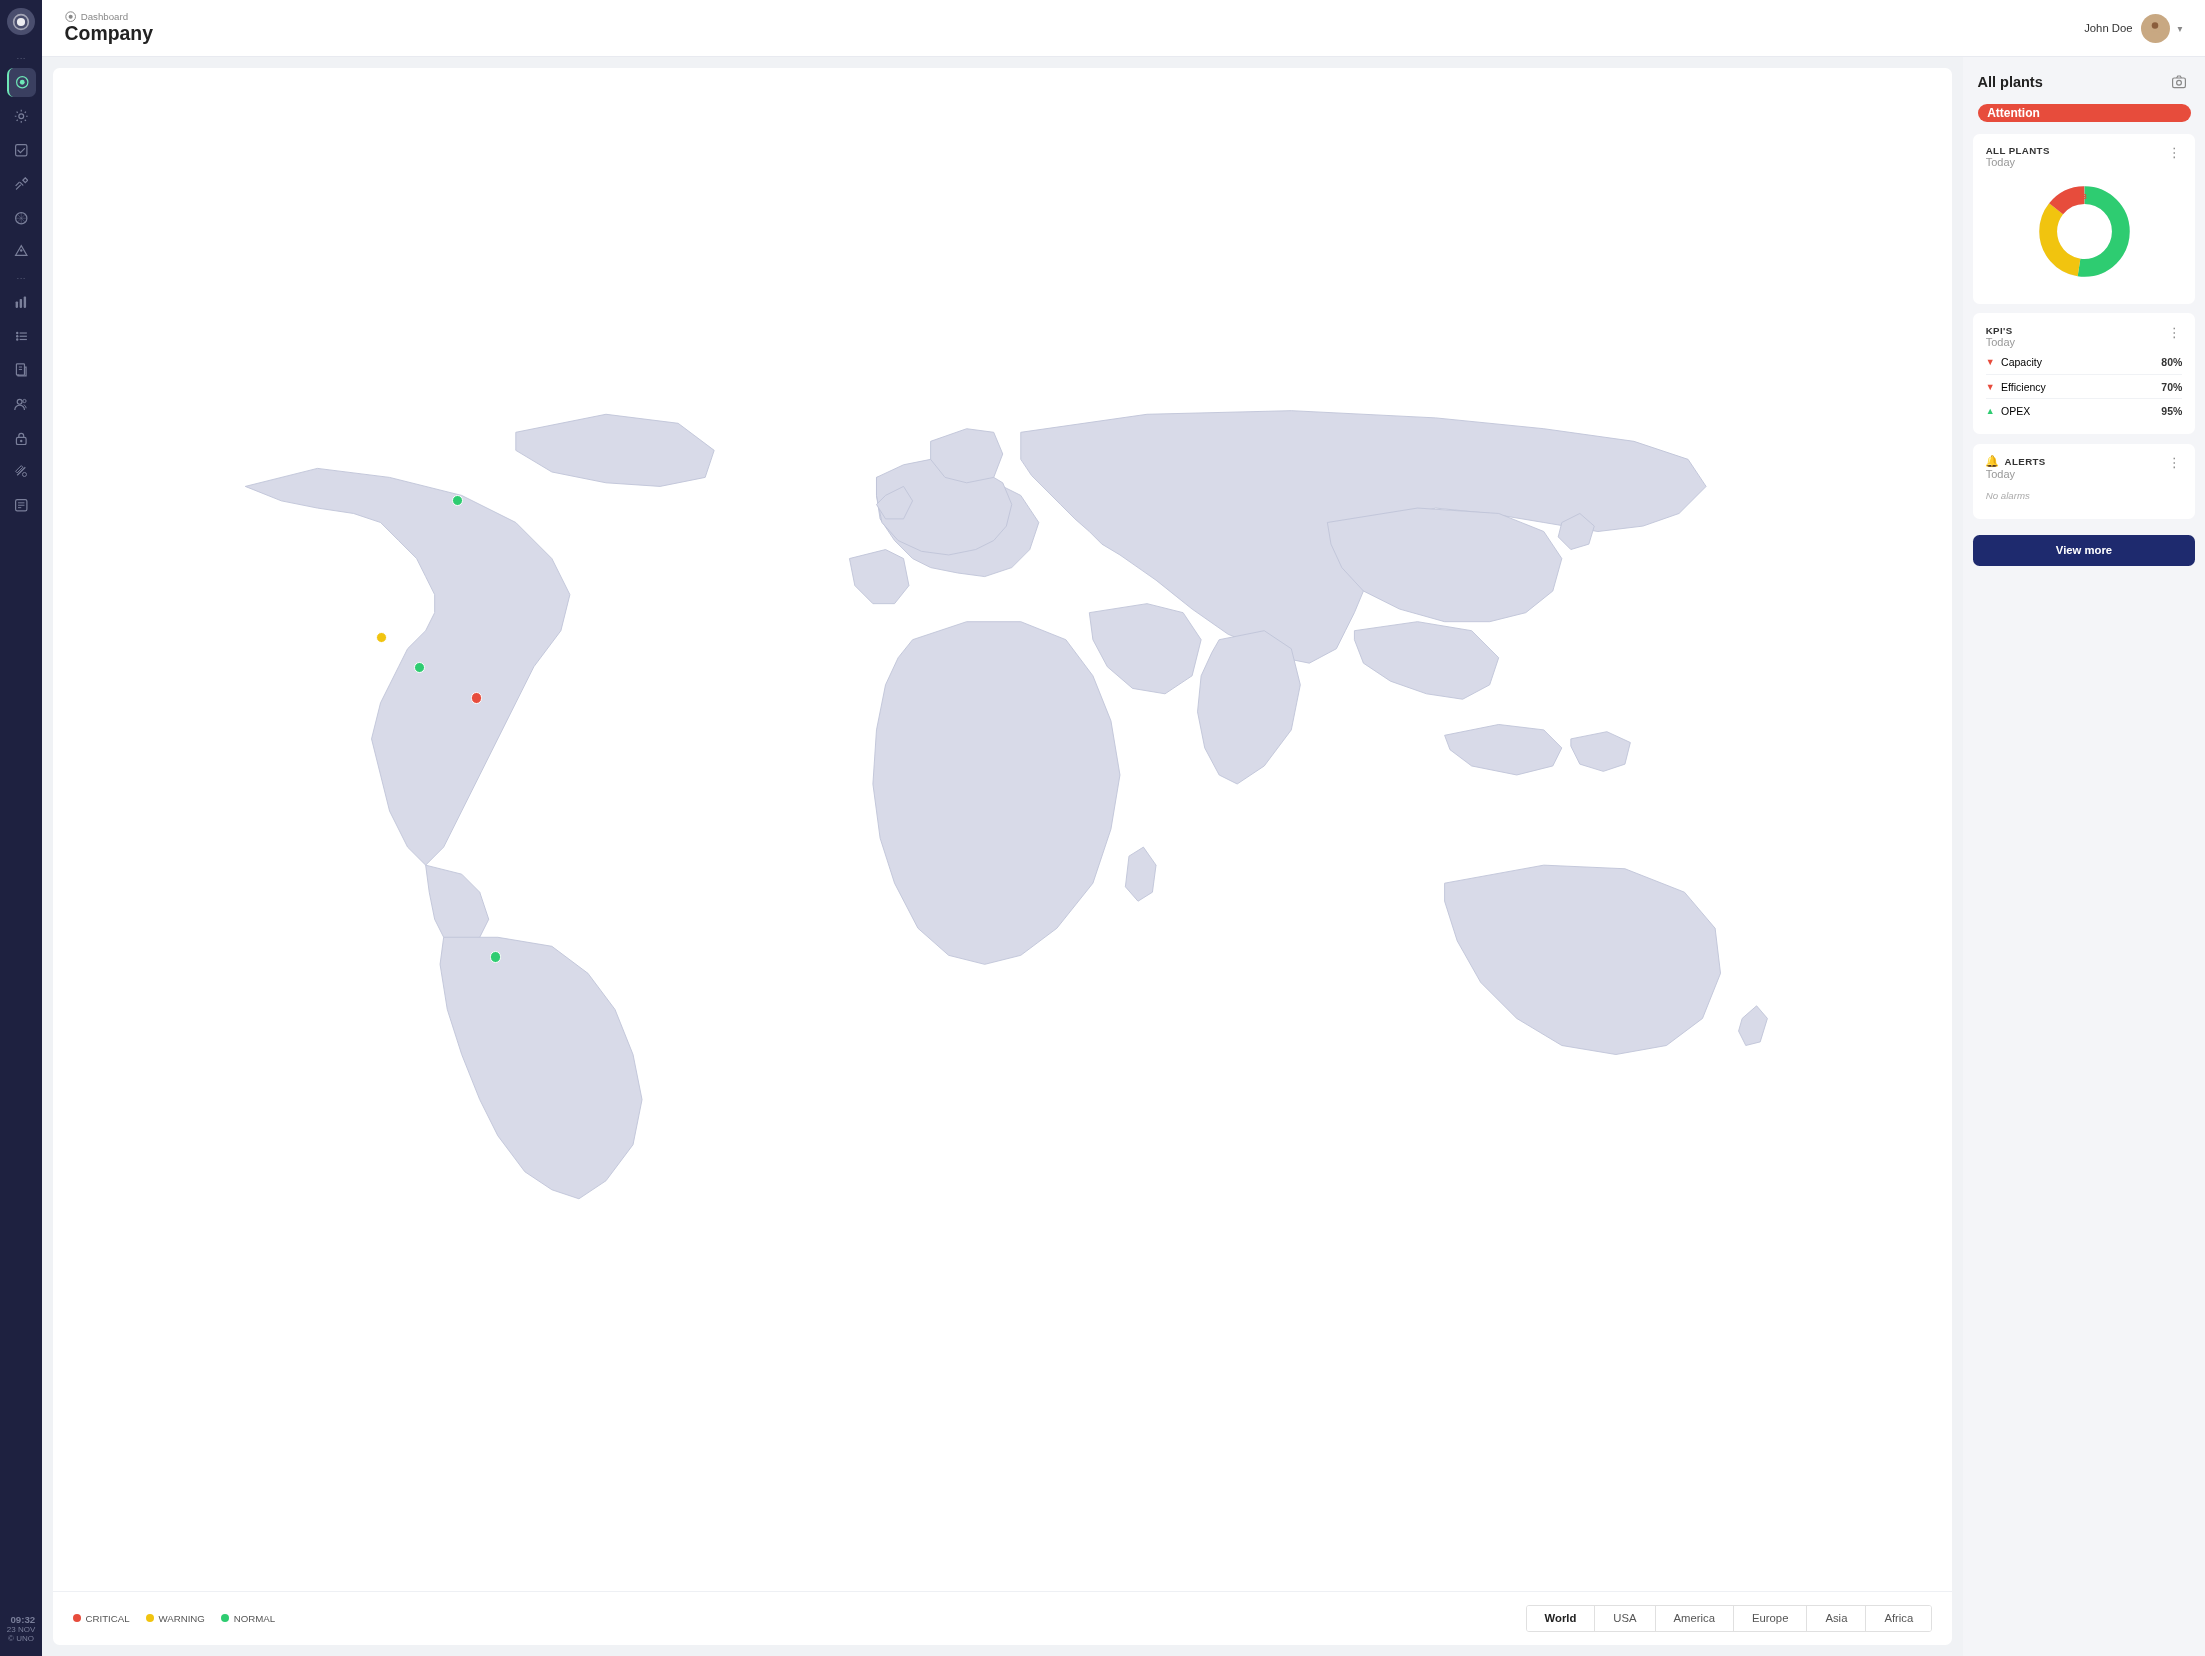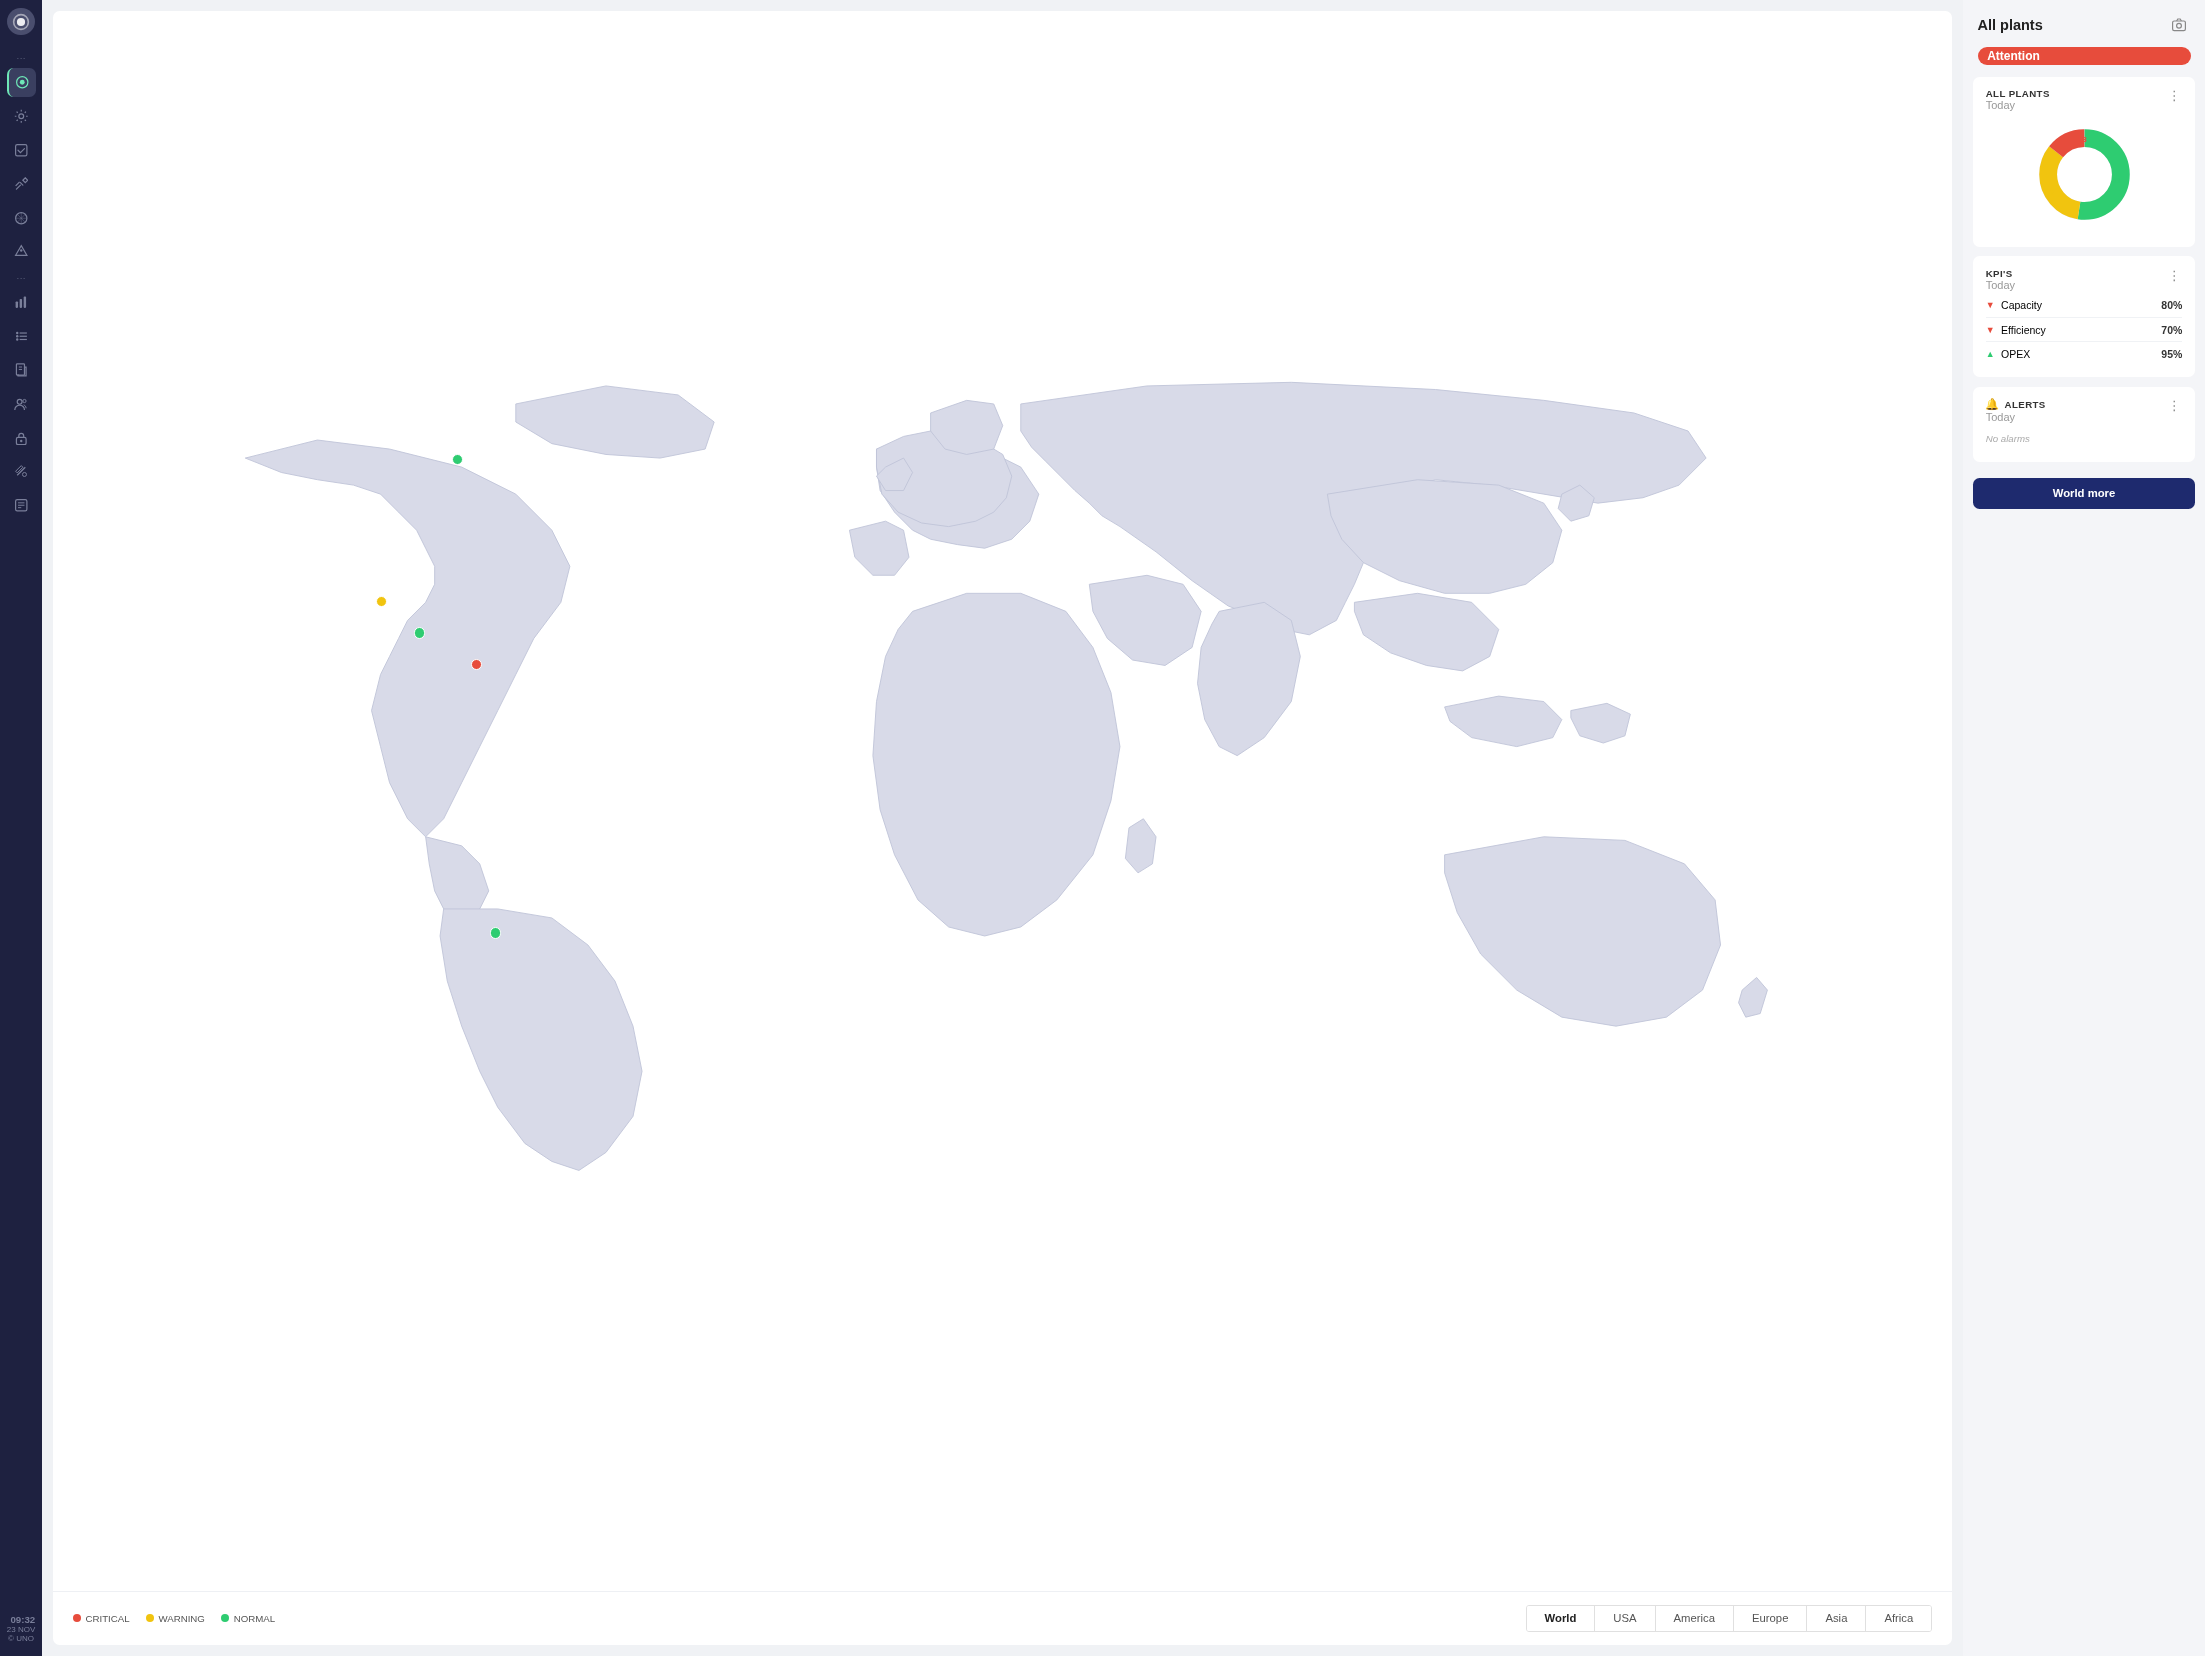--- a/index.html
+++ b/index.html
@@ -382,20 +382,42 @@
 
   <div class="sidebar-time">
     <div class="time-val">09:32</div>
     <div>23 NOV</div>
     <div>© UNO</div>
   </div>
 </div>
 
 <div class="main-content">
 
+  <div class="header">
+    <div class="header-left">
+      <div class="header-breadcrumb">
+        <svg width="11.3" height="11.3" viewBox="0 0 14 14" fill="none">
+          <circle cx="7" cy="7" r="6" stroke="#888" stroke-width="1.2" fill="none"></circle>
+          <circle cx="7" cy="7" r="2.5" fill="#888"></circle>
+        </svg>
+        <span>Dashboard</span>
+      </div>
+      <div class="header-title">Company</div>
+    </div>
+    <div class="header-right">
+      <span class="user-name">John Doe</span>
+      <div class="user-avatar">
+        <svg viewBox="0 0 22 22" fill="none">
+          <circle cx="11" cy="8" r="4" fill="#8b5e3c"></circle>
+          <ellipse cx="11" cy="20" rx="8" ry="5" fill="#c8a882"></ellipse>
+        </svg>
+      </div>
+      <span class="chevron-down">▾</span>
+    </div>
+  </div>
 
   <div class="body-area">
 
     <div class="map-panel">
       <div class="map-container">
 
         <svg class="world-map-svg" viewBox="0 0 1000 500" xmlns="http://www.w3.org/2000/svg">
           <rect width="1000" height="500" fill="white"></rect>
 
           <path d="M80 60 L120 50 L160 55 L200 65 L230 80 L250 100 L260 120 L255 140 L240 160 L230 180 L220 200 L210 220 L200 240 L190 260 L180 270 L170 260 L160 240 L155 220 L150 200 L155 180 L160 170 L165 160 L170 150 L180 140 L185 130 L185 120 L180 110 L175 100 L165 90 L155 80 L140 75 L120 72 L100 68 L80 60Z" fill="#d8dae8" stroke="#c0c4d8" stroke-width="0.5"></path>
@@ -557,18 +579,18 @@
               <span class="alert-icon">🔔</span>
               <span class="card-title">ALERTS</span>
             </div>
             <div class="card-subtitle">Today</div>
           </div>
           <div class="card-menu">⋮</div>
         </div>
         <div class="no-alarms">No alarms</div>
       </div>
 
-      <button class="view-more-btn">World more</button>
+      <button class="view-more-btn">View more</button>
     </div>
 
   </div>
 </div>
 
 
 </body></html>

